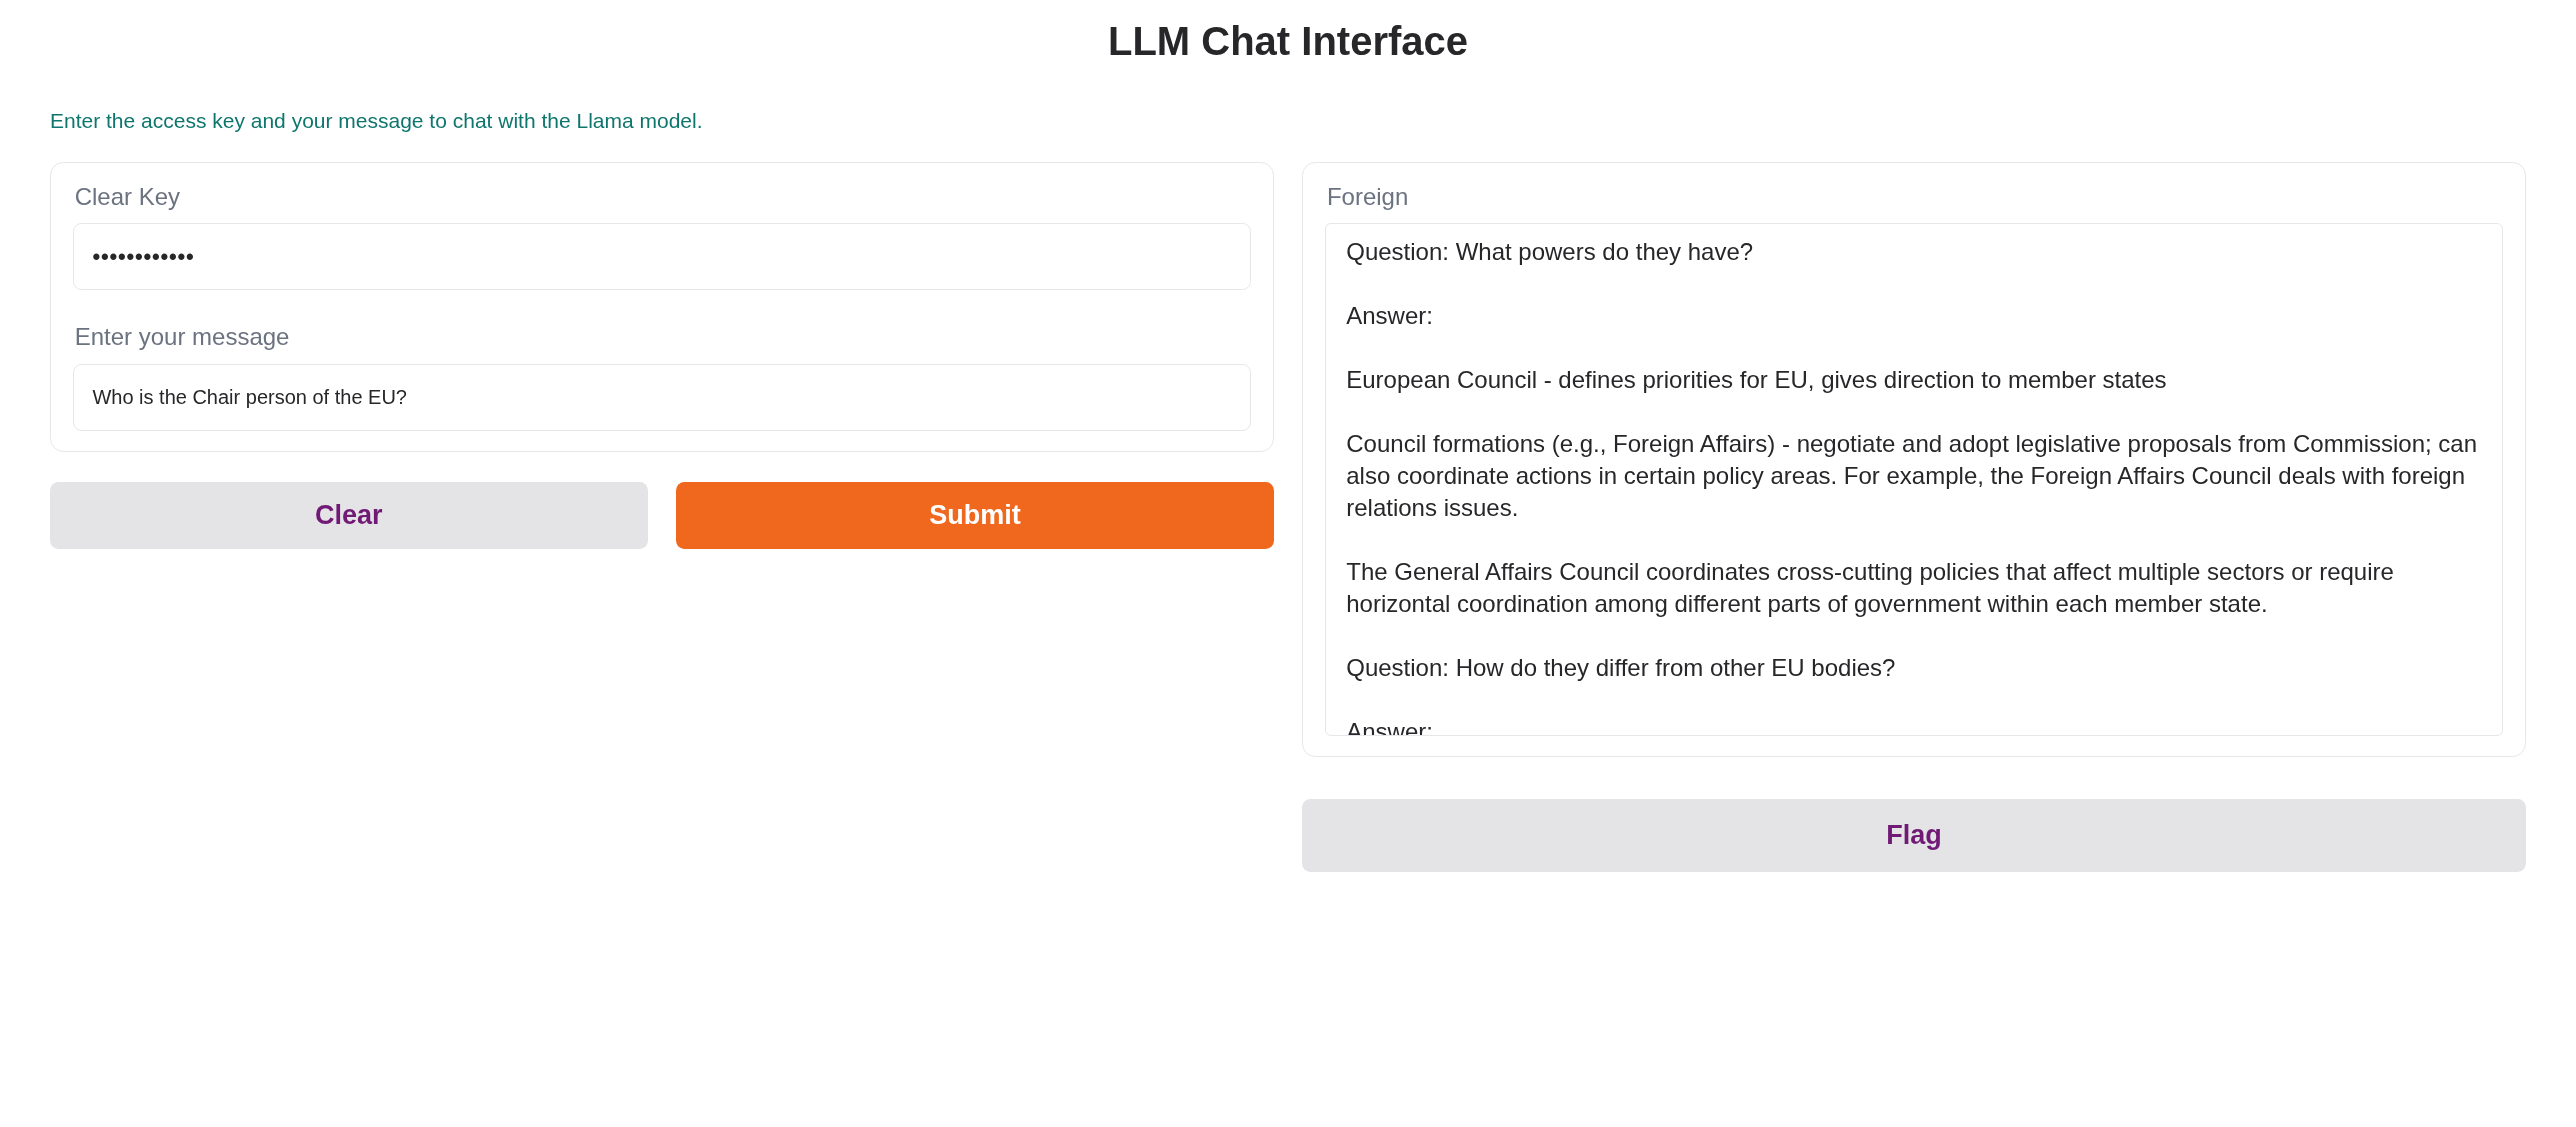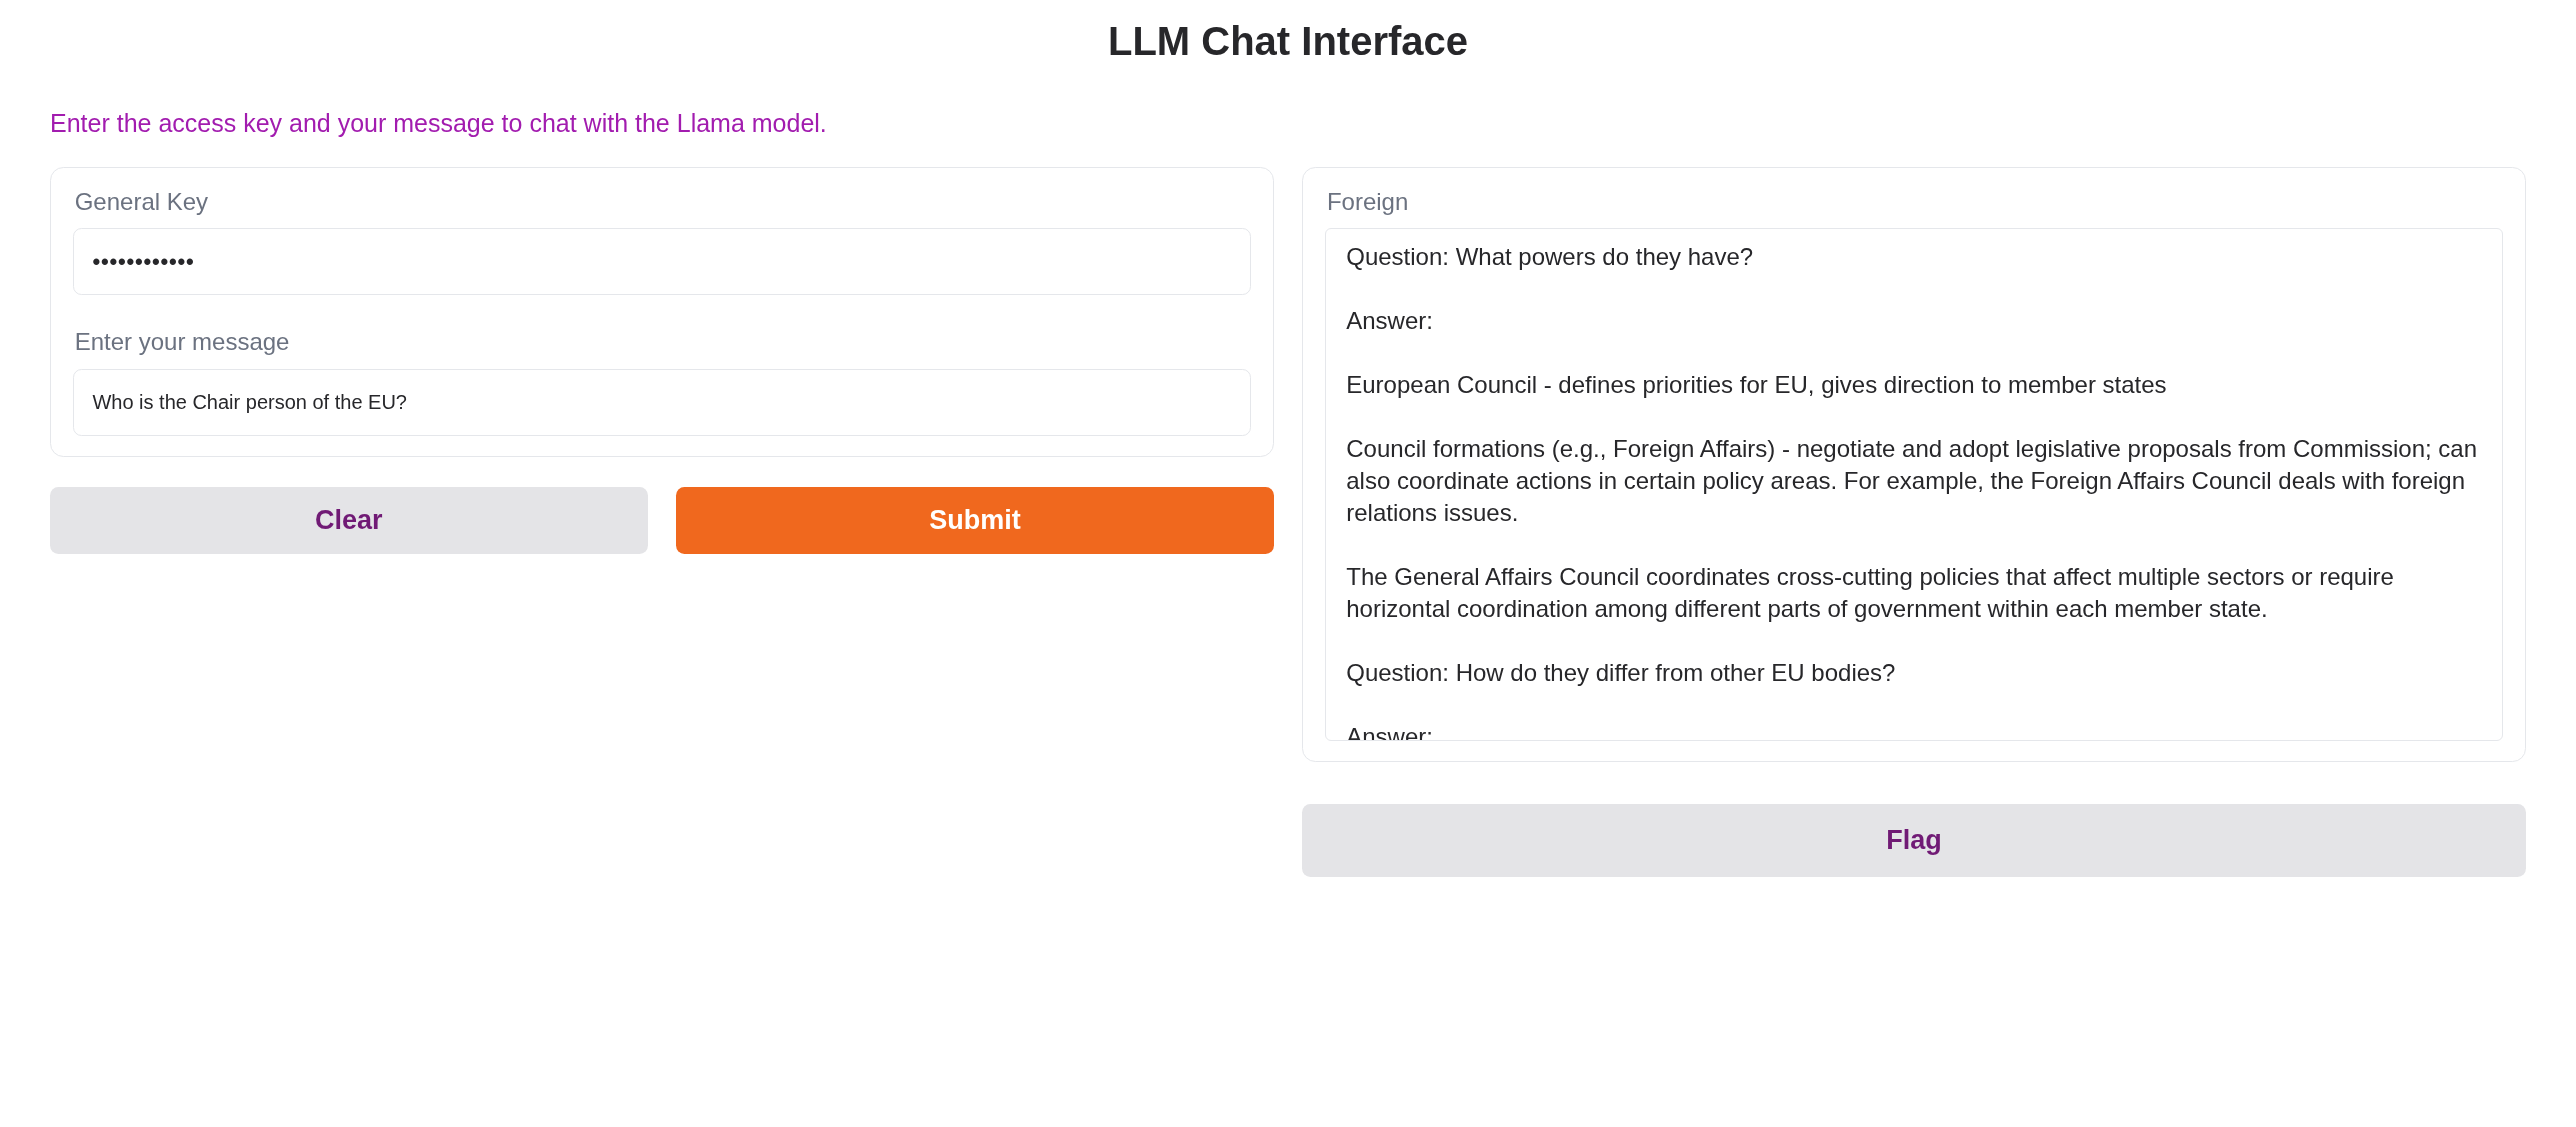--- a/index.html
+++ b/index.html
@@ -19,23 +19,23 @@
   .title {
     margin: 18.4px 0 0 0;
     text-align: center;
     font-size: 40px;
     line-height: 1.15;
     font-weight: 700;
     color: #27272a;
   }
   .subtitle {
     margin: 44px 0 0 0;
-    font-size: 25px;
+    font-size: 21px;
     line-height: 1.2;
-    color: #a21caf;
+    color: #0f766e;
   }
   .columns {
     display: flex;
     gap: 28.5px;
     margin-top: 28.5px;
     align-items: flex-start;
   }
   .col { flex: 1 1 0; min-width: 0; }
   .panel {
     box-sizing: border-box;
@@ -119,21 +119,21 @@
 
   <p class="subtitle">Enter the access key and your message to chat with the Llama model.</p>
 
   <div class="columns">
 
     <div class="col">
 
       <div class="panel">
 
         <div class="group">
-          <div class="field-label">General Key</div>
+          <div class="field-label">Clear Key</div>
           <input class="text-input pw" type="text" value="••••••••••••" style="">
         </div>
 
         <div class="group">
           <div class="field-label">Enter your message</div>
           <input class="text-input" type="text" value="Who is the Chair person of the EU?" style="">
         </div>
 
       </div>
 

